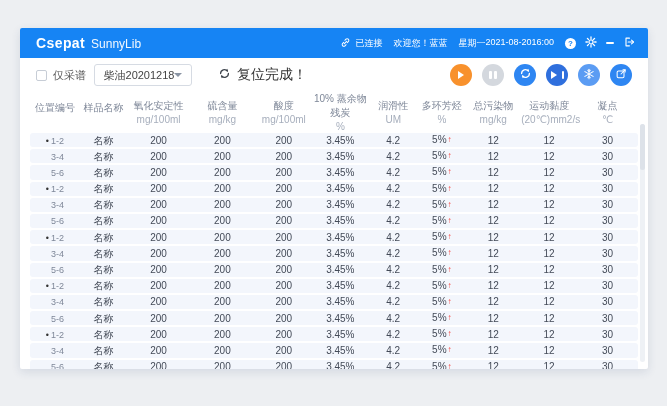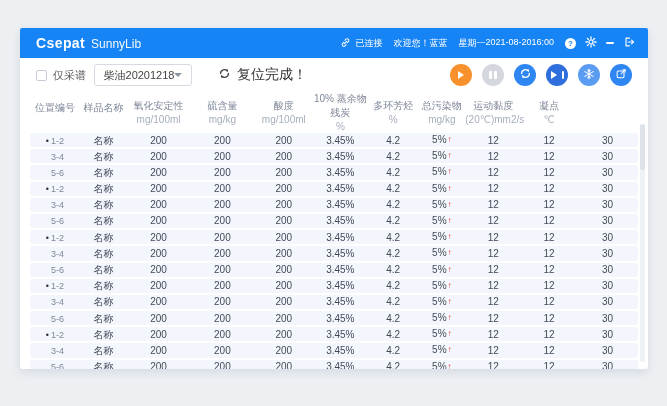--- a/index.html
+++ b/index.html
@@ -217,20 +217,24 @@
   <div class="hcell">
     <div class="hlabel">酸度</div>
     <div class="hunit">mg/100ml</div>
   </div>
 
   <div class="hcell">
     <div class="hlabel">10% 蒸余物残炭</div>
     <div class="hunit">%</div>
   </div>
 
+  <div class="hcell">
+    <div class="hlabel">润滑性</div>
+    <div class="hunit">UM</div>
+  </div>
 
   <div class="hcell">
     <div class="hlabel">多环芳烃</div>
     <div class="hunit">%</div>
   </div>
 
   <div class="hcell">
     <div class="hlabel">总污染物</div>
     <div class="hunit">mg/kg</div>
   </div>

